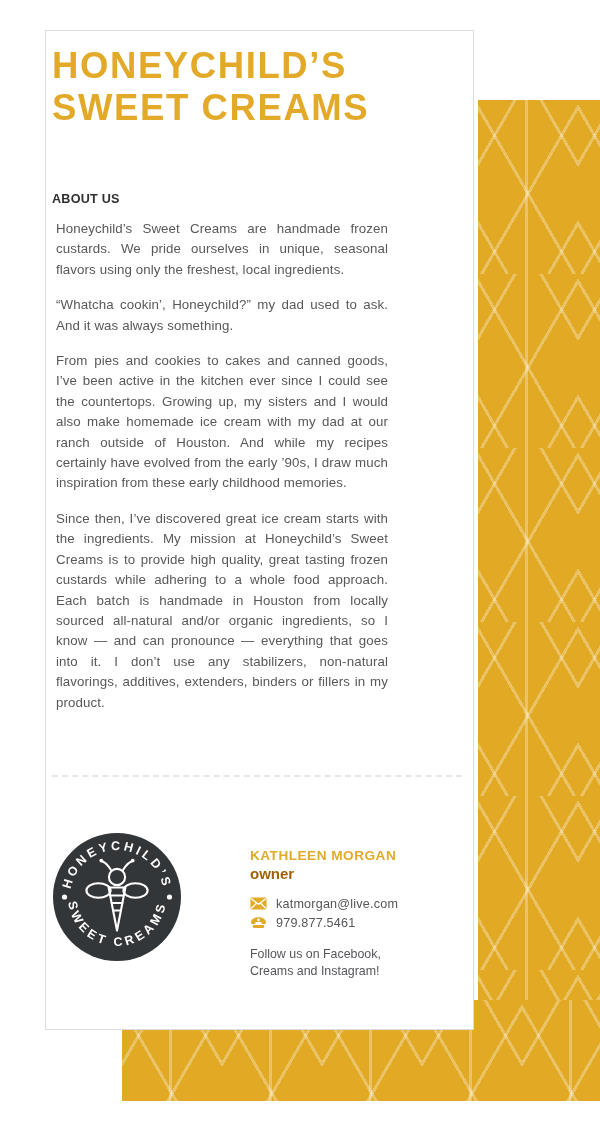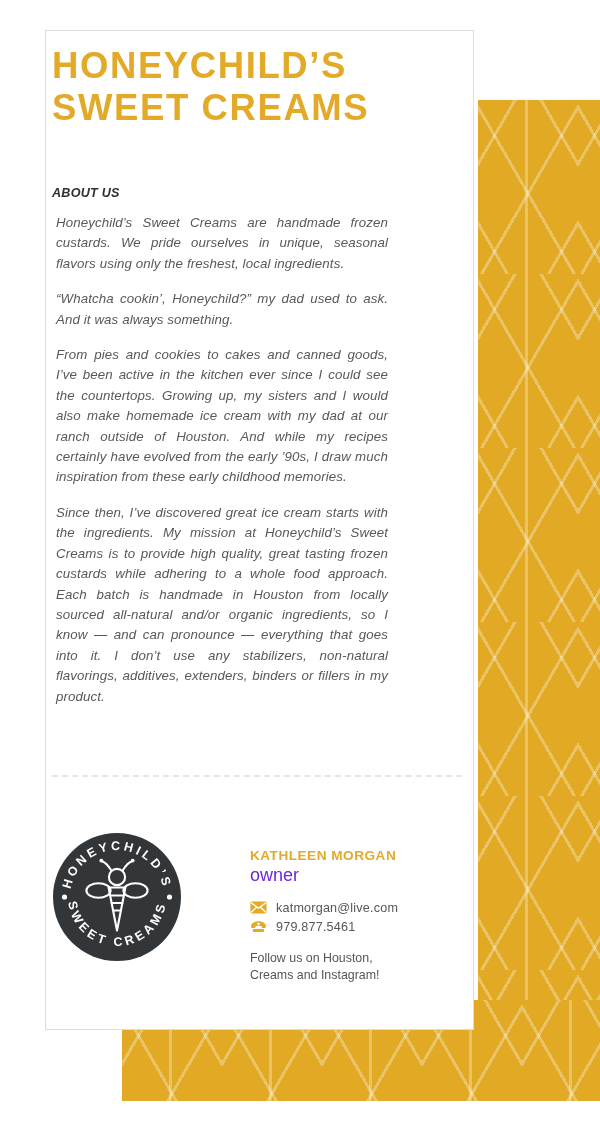--- a/index.html
+++ b/index.html
@@ -74,23 +74,22 @@
     font-weight: 700;
     letter-spacing: 1.6px;
     line-height: 42px;
     white-space: nowrap;
   }
 
   
   #content {
     position: absolute;
     left: 52px;
-    top: 186px;
+    top: 192px;
     width: 336px;
-    font-style: italic;
   }
   .sec-head {
     color: #2f2f2f;
     font-size: 12.6px;
     font-weight: 700;
     letter-spacing: .25px;
     margin: 0 0 13px 0;
   }
   .sec-head.second { margin-top: 46px; }
   .para {
@@ -131,23 +130,24 @@
     padding-top: 16px;
   }
   #contact-name {
     color: #e3aa2a;
     font-size: 13.6px;
     font-weight: 700;
     letter-spacing: .5px;
     margin: 0;
   }
   #contact-role {
-    color: #6d28d9;
-    font-size: 18px;
+    color: #a16207;
+    font-size: 15px;
     margin: 2px 0 0 0;
+    font-weight: bold;
   }
   .contact-rows { margin-top: 14px; }
   .contact-row {
     display: flex;
     align-items: center;
     margin-bottom: 4px;
   }
   .c-icon {
     width: 17px;
     height: 15px;
@@ -255,18 +255,18 @@
                    L 18.7,6.6 C 18.7,3.9 15.2,1.2 10,1.2 Z" fill="#e3aa2a"></path>
           <rect x="3.2" y="10.4" width="13.6" height="3.6" rx="1.5" fill="#e3aa2a"></rect>
           <circle cx="10" cy="4.4" r="1.5" fill="#ffffff"></circle>
         </svg>
         <span class="c-text">979.877.5461</span>
       </div>
 
     </div>
 
     <p id="social">
-      <span>Follow us on Houston,</span><br>
+      <span>Follow us on Facebook,</span><br>
       <span>Creams and Instagram!</span>
     </p>
   </div>
 
 </div>
 
 </body></html>

